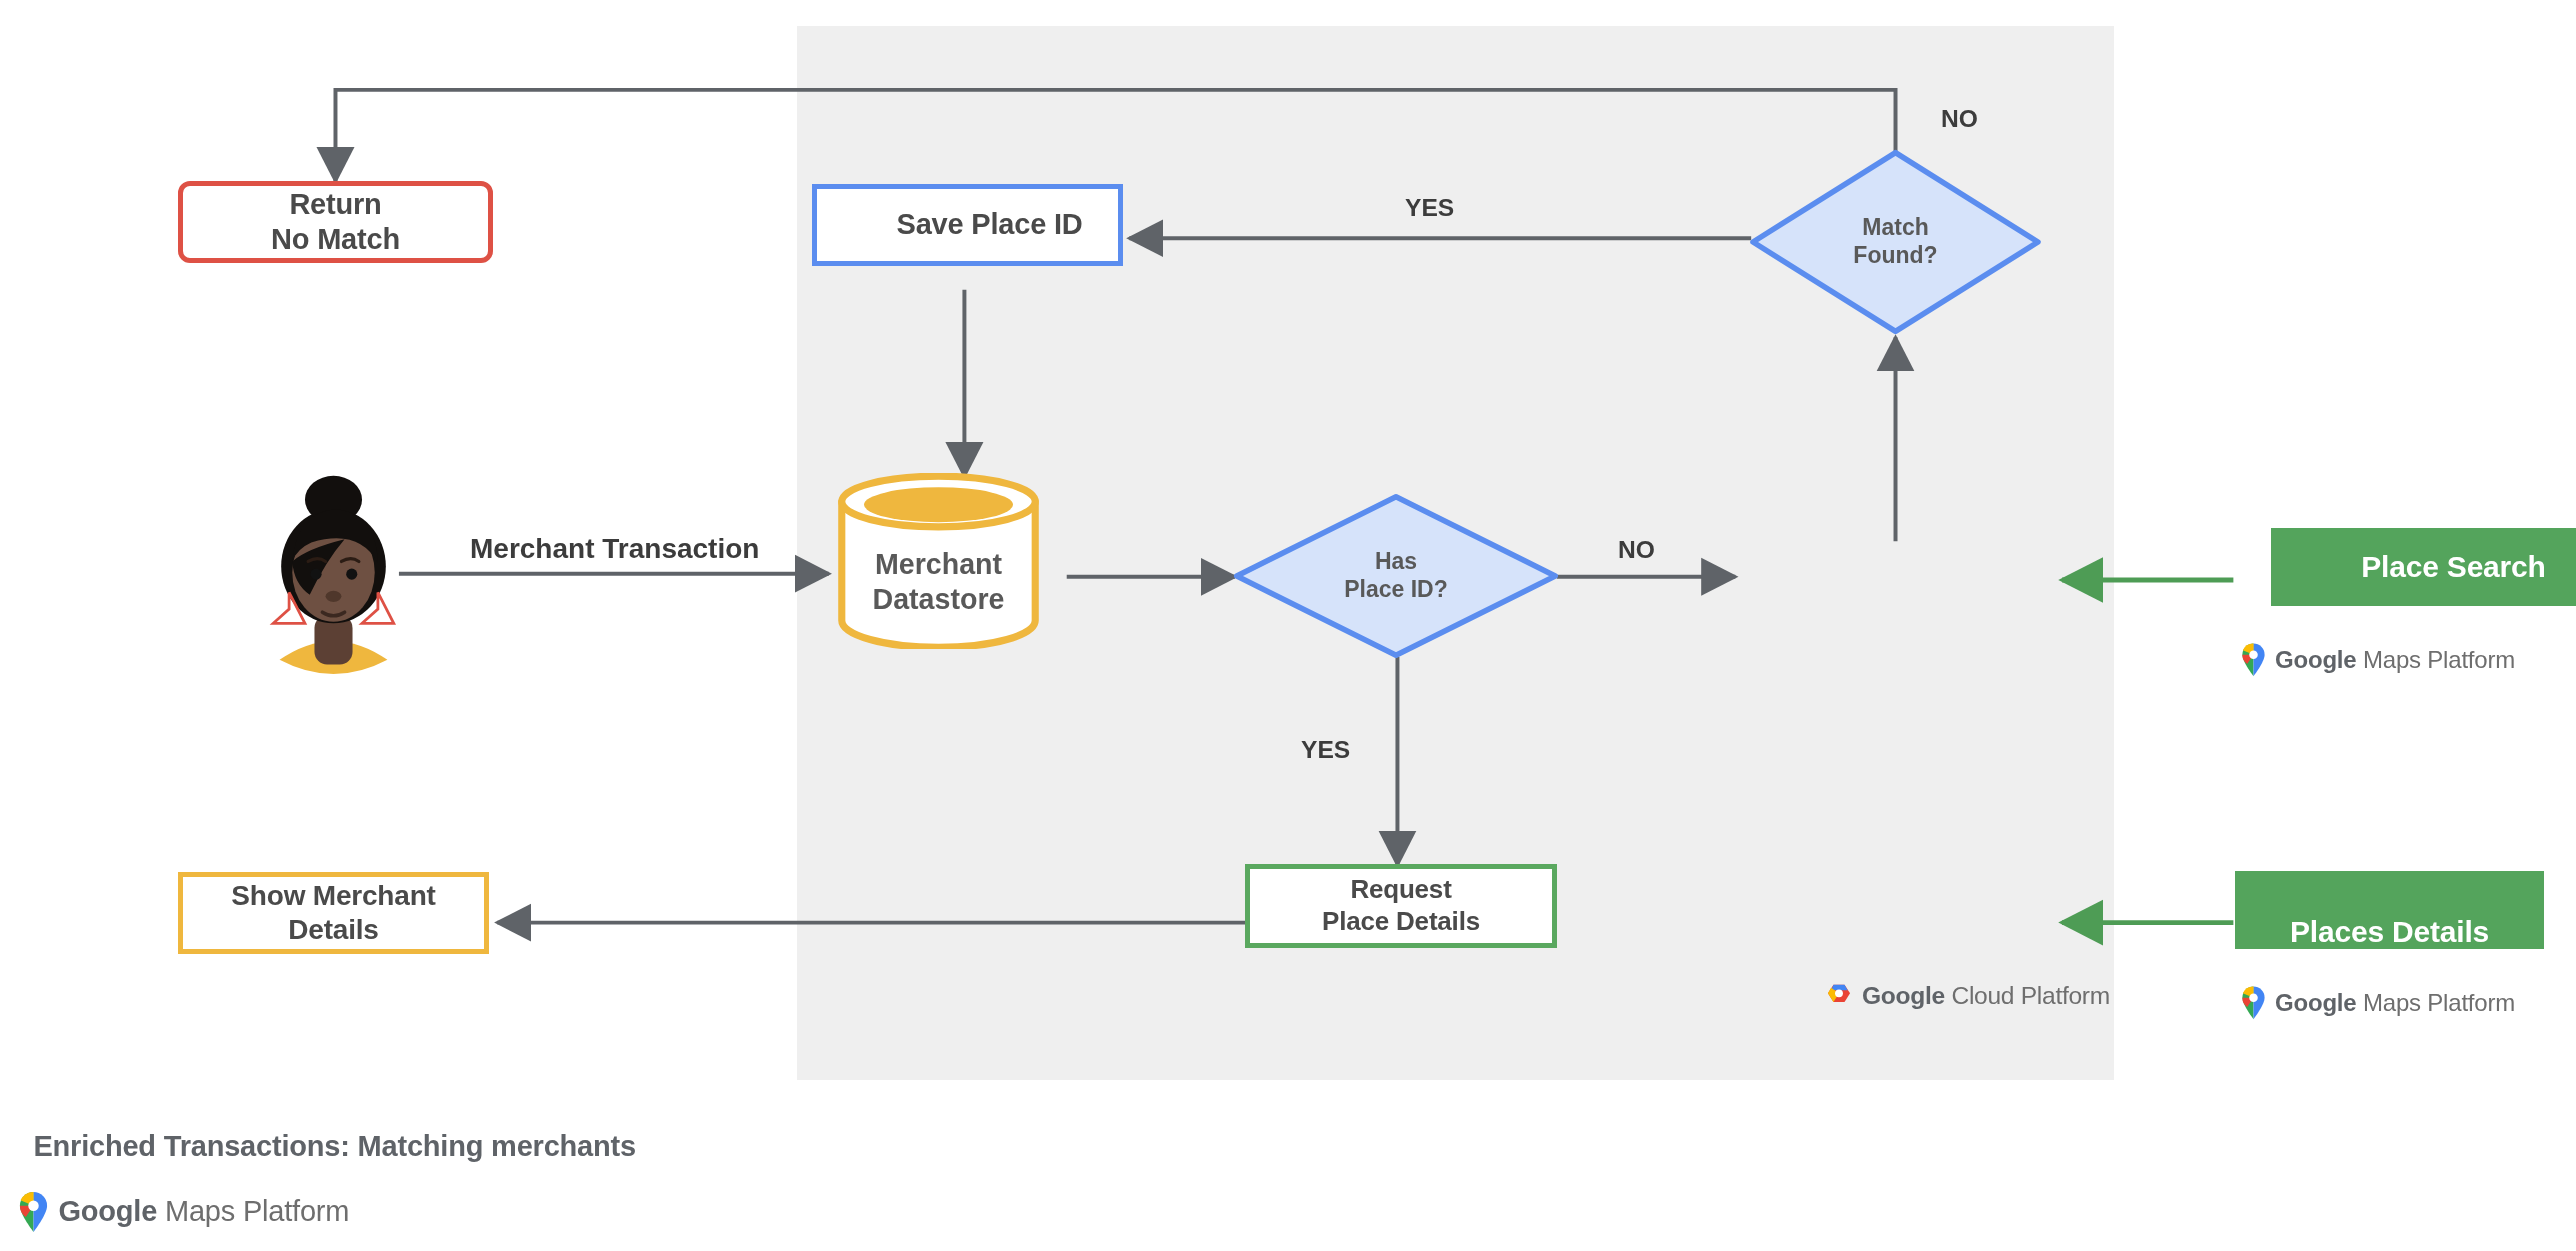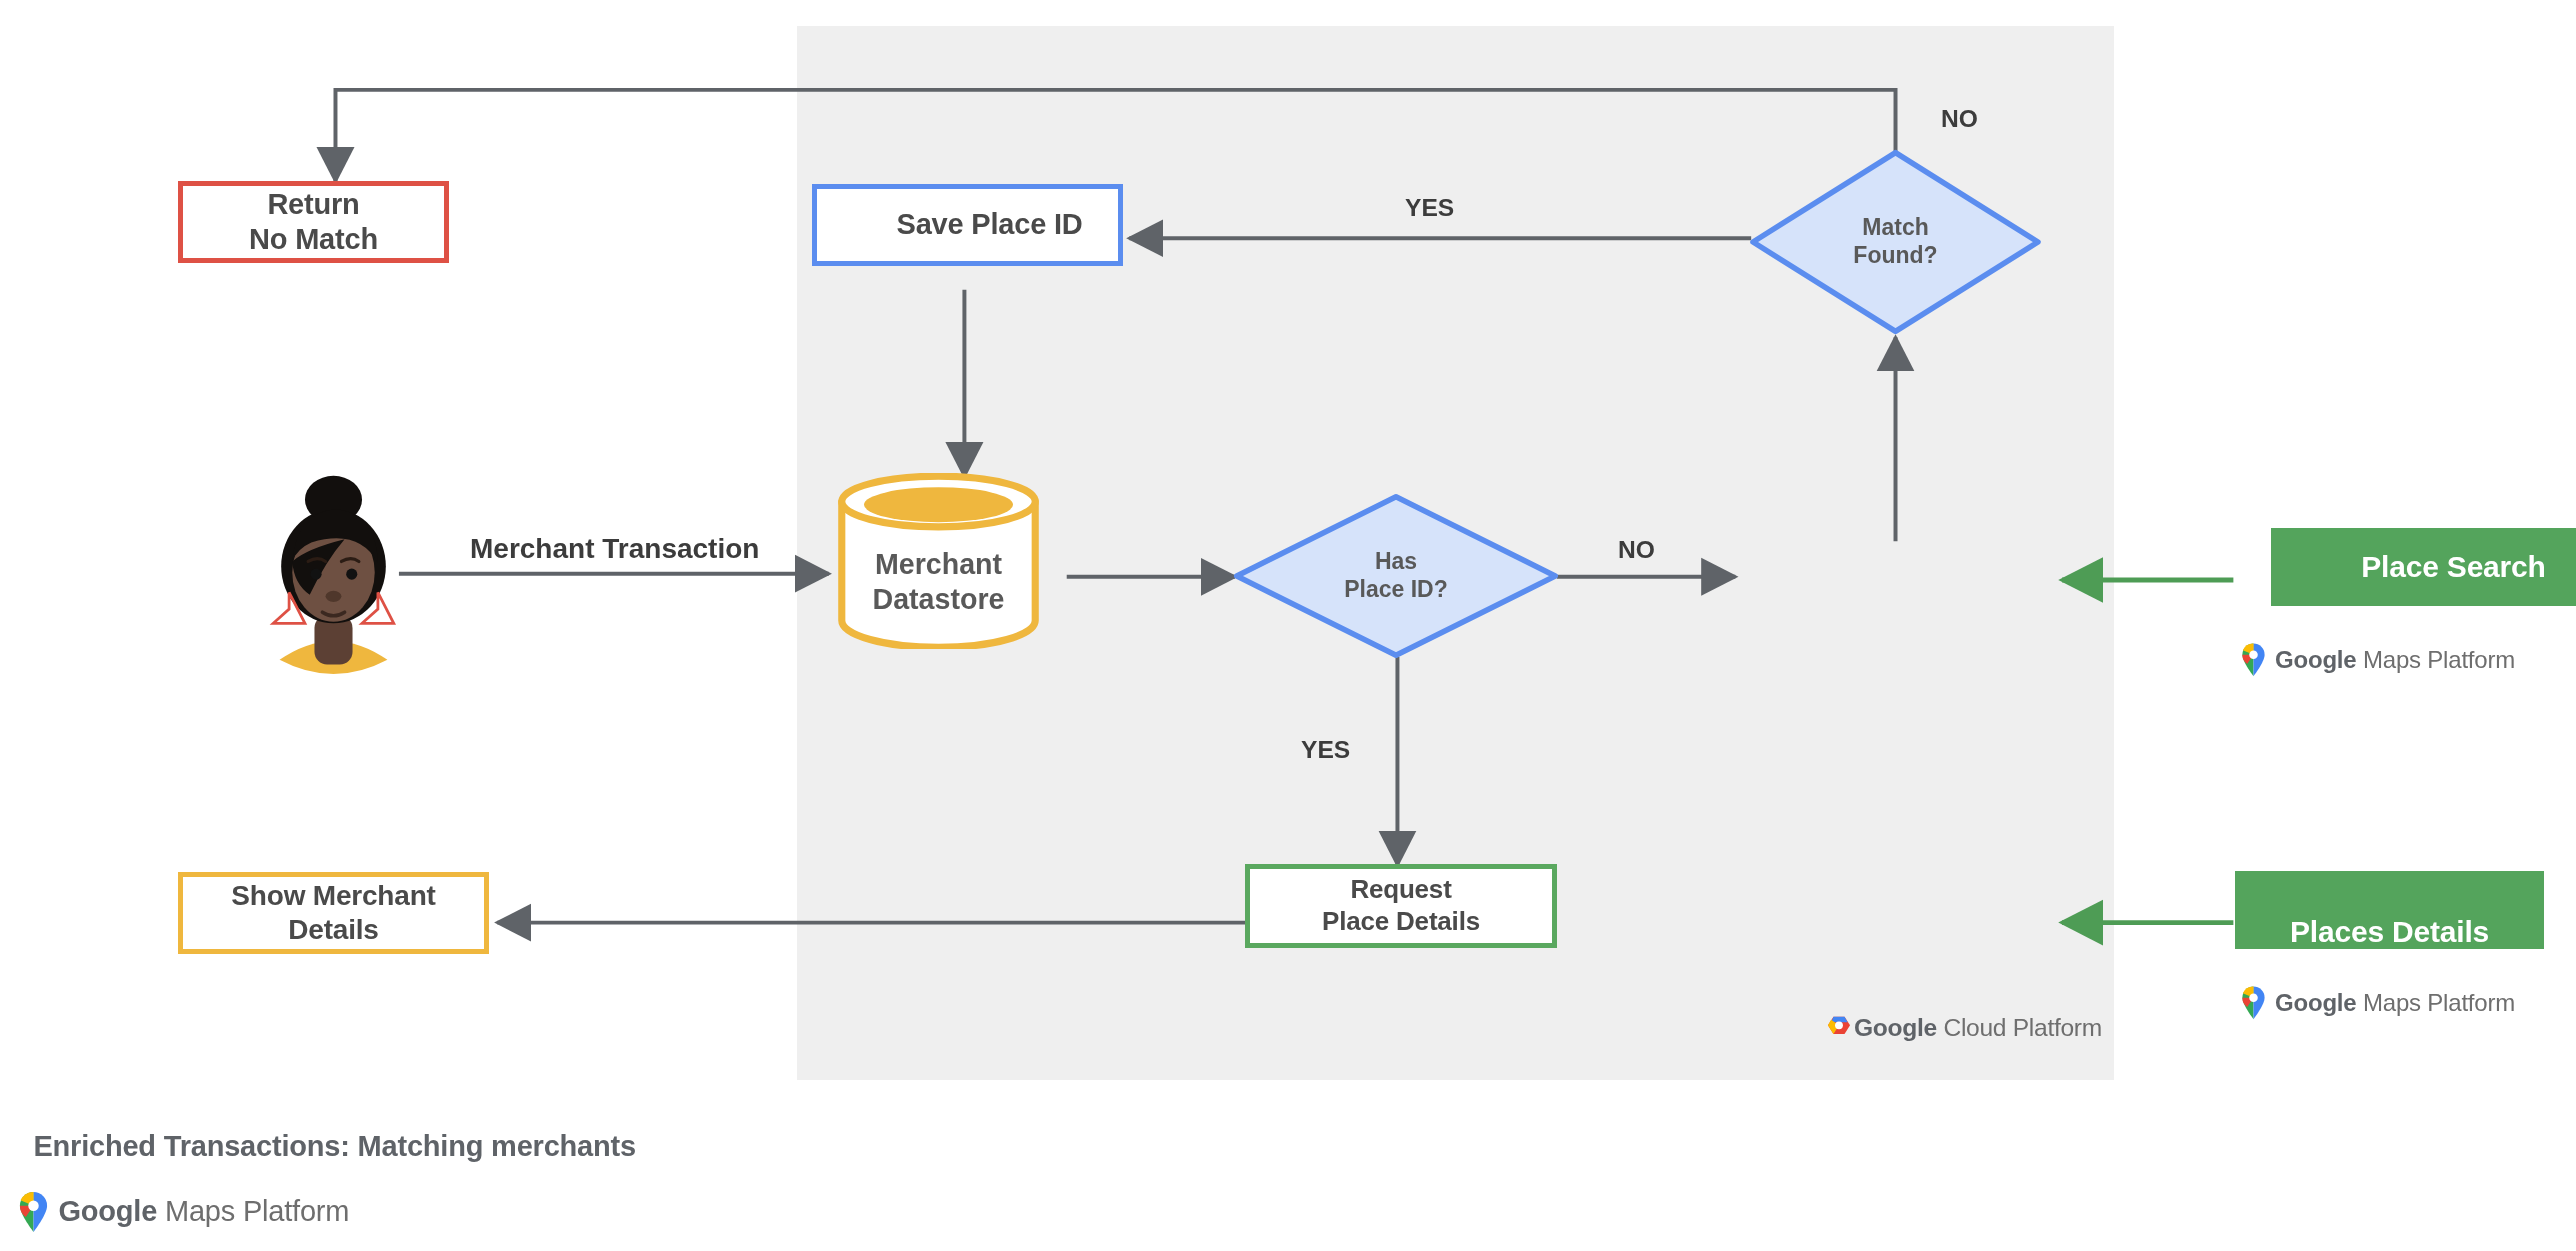--- a/index.html
+++ b/index.html
@@ -107,22 +107,22 @@
   .gmp-logo .gmp-text {
     font-size: 24px;
     color: #6e6e6e;
     letter-spacing: -0.2px;
     white-space: nowrap;
   }
   .gmp-logo .gmp-text b { font-weight: bold; color: #5f6368; }
 
   #gcp-logo {
     position: absolute;
-    left: 1824px; top: 1014px;
-    display: flex; align-items: center; 
+    left: 1824px; top: 982px;
+    display: flex; align-items: center; gap: 8px;
   }
   #gcp-logo .gcp-text { font-size: 24.6px; color: #6e6e6e; letter-spacing: -0.3px; white-space: nowrap; }
   #gcp-logo .gcp-text b { font-weight: bold; color: #5f6368; }
 
   
   #caption {
     position: absolute;
     left: 17.4px; top: 1130px;
     font-size: 29px;
     font-weight: bold;
@@ -201,21 +201,21 @@
 
       <ellipse cx="90" cy="172" rx="10" ry="7" fill="#4F372B"></ellipse>
 
       <path d="M76 192 Q90 201 104 192" stroke="#3B2820" stroke-width="4.5" fill="none" stroke-linecap="round"></path>
 
       <path d="M34 167 L34 188 L14 206 L54 206 Z" stroke="#DE5145" stroke-width="3.5" fill="none"></path>
       <path d="M146 167 L146 188 L126 206 L166 206 Z" stroke="#DE5145" stroke-width="3.5" fill="none"></path>
     </svg>
   </div>
 
-  <div class="node red" style="left:178px; top:181px; width:271px; height:82px; font-size:29px;">
+  <div class="node red" style="left:178px; top:181px; width:315px; height:82px; font-size:29px;border-radius:12px;">
     <span class="node-text">Return
 No Match</span>
   </div>
 
   <div class="node blue" style="left:812px; top:184px; width:311px; height:82px; font-size:29px;padding-left:44px;">
     <span class="node-text">Save Place ID</span>
   </div>
 
   <div class="diamond-wrap" style="left:1747px; top:147px; width:297px; height:190px;">
     <svg width="297" height="190" viewBox="0 0 374 240">

